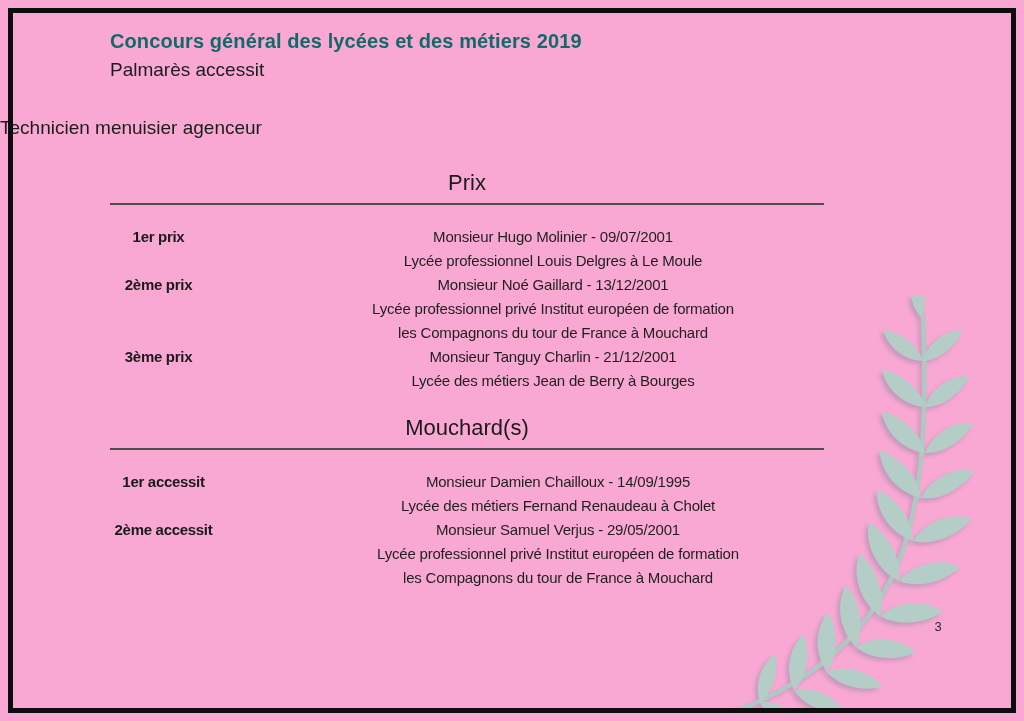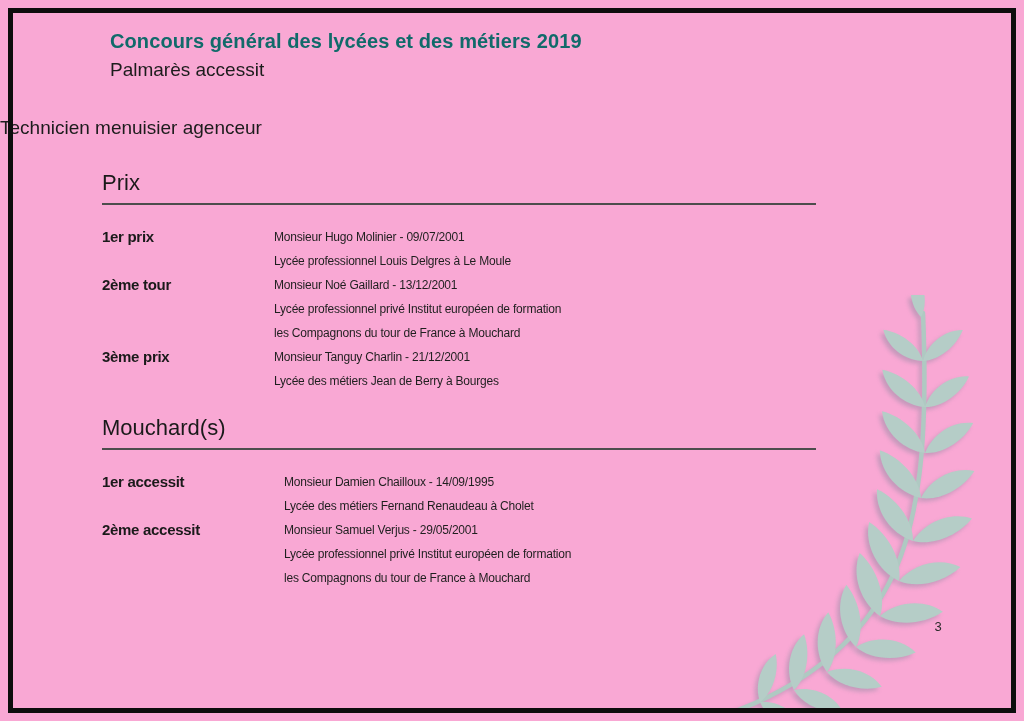--- a/index.html
+++ b/index.html
@@ -39,21 +39,21 @@
   }
   .doc-subtitle {
     position: absolute; left: 110px; top: 59px;
     font-size: 19px; color: #1c1c1c;
   }
   .specialty {
     position: absolute; left: 0; top: 117px; width: 846px;
     font-size: 19px; color: #1c1c1c;
   }
   .section {
-    position: absolute; left: 102px; width: 714px;
+    position: absolute; left: 110px; width: 714px; text-align: center;
   }
   .section.prix     { top: 169px; }
   .section.accessit { top: 414px; }
   .sec-heading {
     font-size: 22px; color: #1a1a1a;
     line-height: 27px;
   }
   .sec-rule {
     height: 2px; background: #4d4d4d;
     margin-top: 7px;
@@ -61,21 +61,21 @@
   .rows { margin-top: 20px; }
   .row { display: grid; gap: 47px; }
   .section.prix     .row { grid-template-columns: 97px 1fr; }
   .section.accessit .row { grid-template-columns: 107px 1fr; }
   .lbl {
     font-weight: bold;
     font-size: 15px; line-height: 24px;
     color: #1a1a1a;
     letter-spacing: -0.3px;
   }
-  .val { font-size: 12px; line-height: 24px; color: #1f1f1f; letter-spacing: -0.2px; margin-left: 28px; }
+  .val { font-size: 15px; line-height: 24px; color: #1f1f1f; letter-spacing: -0.2px; margin-left: 28px; }
   .val div { white-space: nowrap; }
   .page-number {
     position: absolute; left: 928px; top: 619px; width: 20px;
     text-align: center;
     font-size: 13px; color: #2b2b2b;
     z-index: 4;
   }
   .branch-svg {
     position: absolute; left: 717px; top: 282px;
     width: 290px; height: 426px;
@@ -136,21 +136,21 @@
 
         <div class="row">
           <div class="lbl">1er prix</div>
           <div class="val">
             <div>Monsieur Hugo Molinier - 09/07/2001</div>
             <div>Lycée professionnel Louis Delgres à Le Moule</div>
           </div>
         </div>
 
         <div class="row">
-          <div class="lbl">2ème tour</div>
+          <div class="lbl">2ème prix</div>
           <div class="val">
             <div>Monsieur Noé Gaillard - 13/12/2001</div>
             <div>Lycée professionnel privé Institut européen de formation</div>
             <div>les Compagnons du tour de France à Mouchard</div>
           </div>
         </div>
 
         <div class="row">
           <div class="lbl">3ème prix</div>
           <div class="val">

